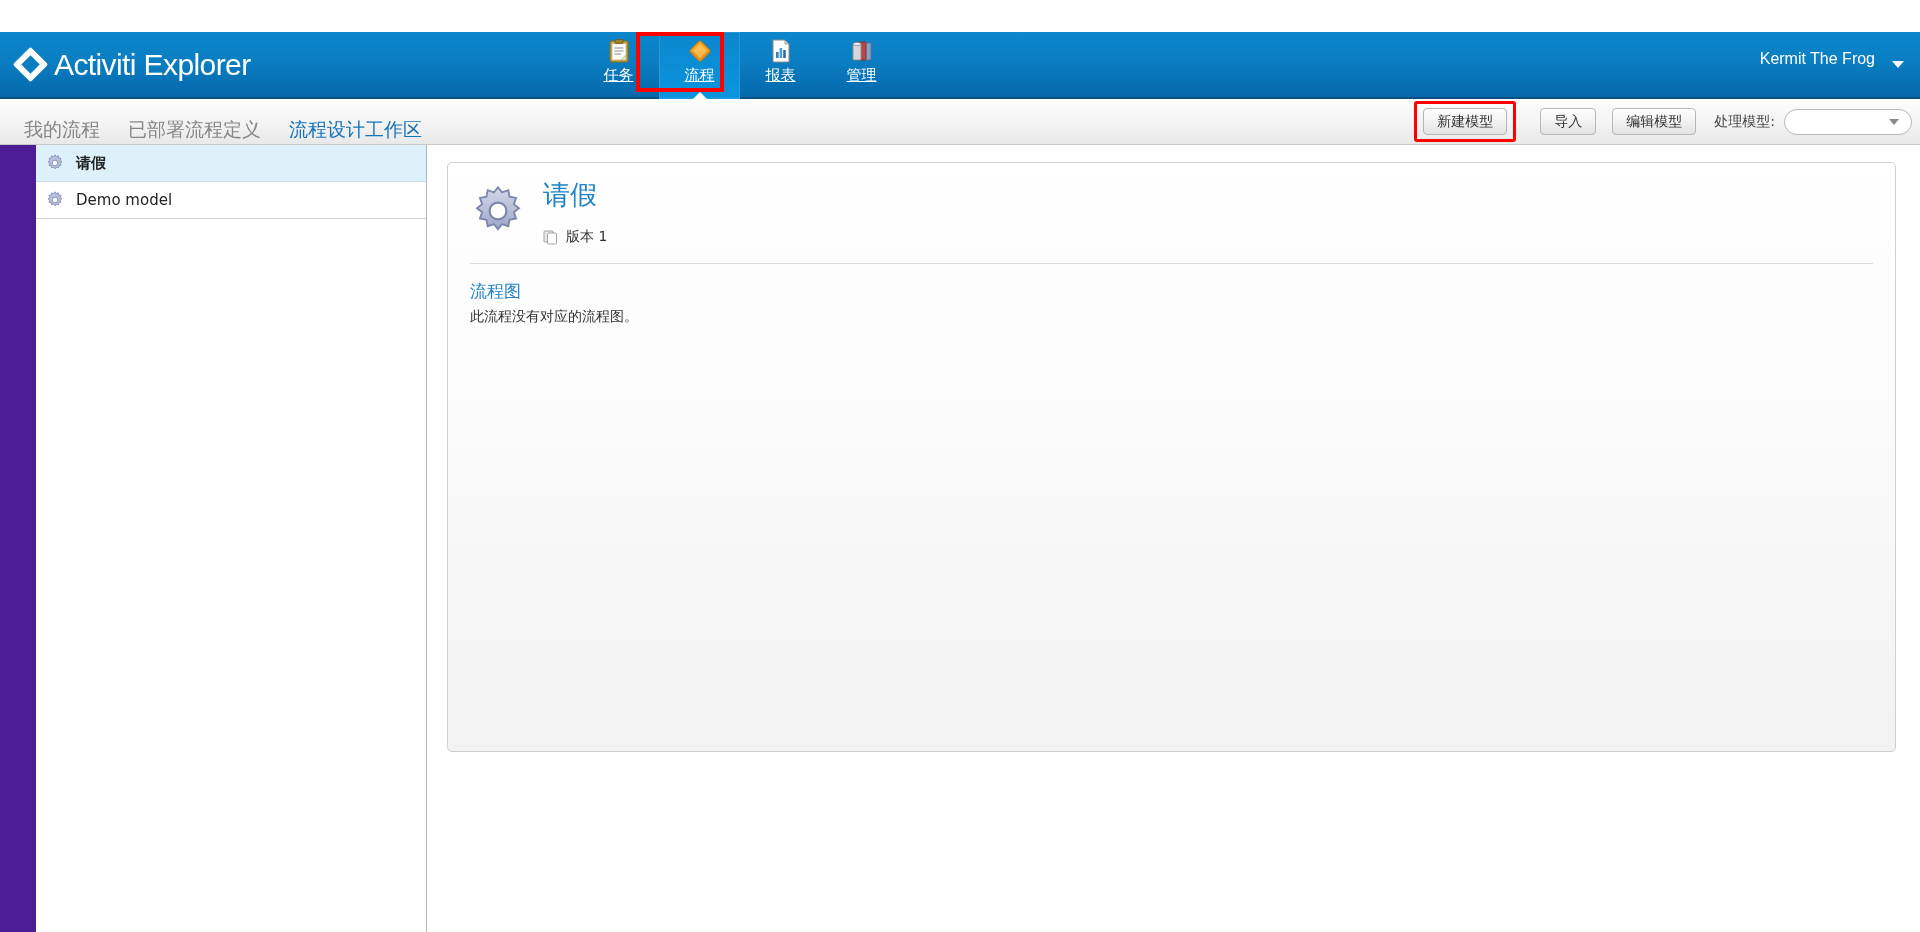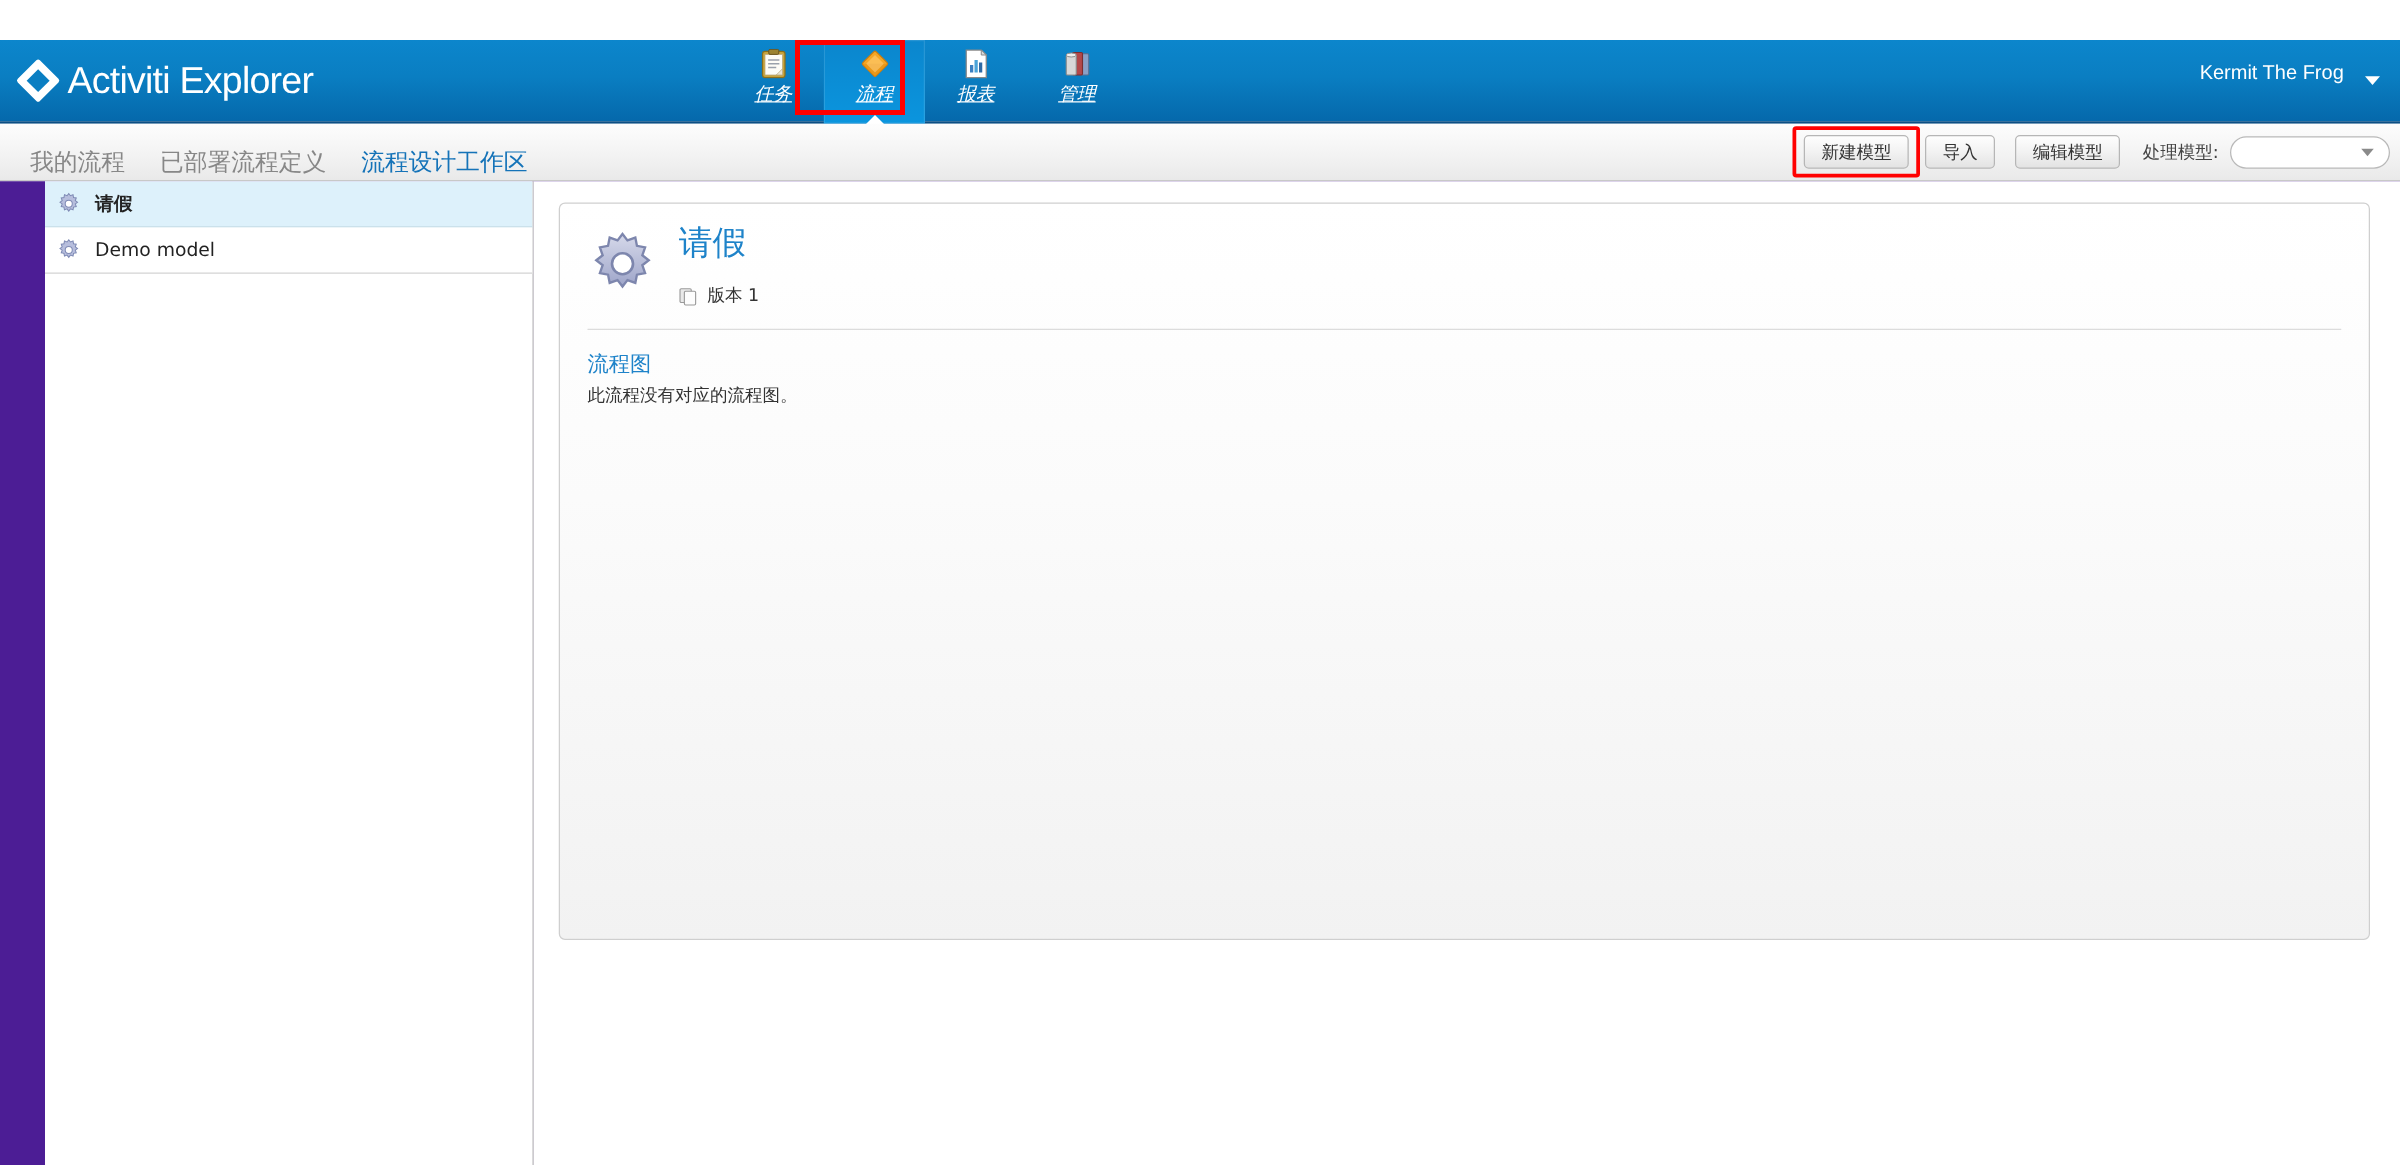--- a/index.html
+++ b/index.html
@@ -68,21 +68,20 @@
     width: 81px;
     height: 67px;
     display: flex;
     flex-direction: column;
     align-items: center;
     justify-content: flex-start;
     padding-top: 4px;
     position: relative;
     cursor: pointer;
     text-decoration: none;
-    font-style: italic;
   }
   .navitem .nav-icon {
     height: 24px;
     display: flex;
     align-items: center;
     justify-content: center;
     margin-bottom: 3px;
     margin-top: 3px;
   }
   .navitem .nav-label {
@@ -199,21 +198,21 @@
     justify-content: center;
     white-space: nowrap;
     font-family: "DejaVu Sans", "Liberation Sans", sans-serif;
   }
   .btn-wrap-highlight {
     border: 3px solid #ff0000;
     border-radius: 3px;
     padding: 4px 6px;
     display: flex;
     align-items: center;
-    margin-right: 4px;
+    margin-right: 24px;
   }
   .btn-spacer { width: 16px; }
   .toolbar-label {
     font-size: 14px;
     color: #444444;
     margin: 0 9px 0 18px;
     white-space: nowrap;
     font-family: "DejaVu Sans", "Liberation Sans", sans-serif;
   }
   .select-box {

